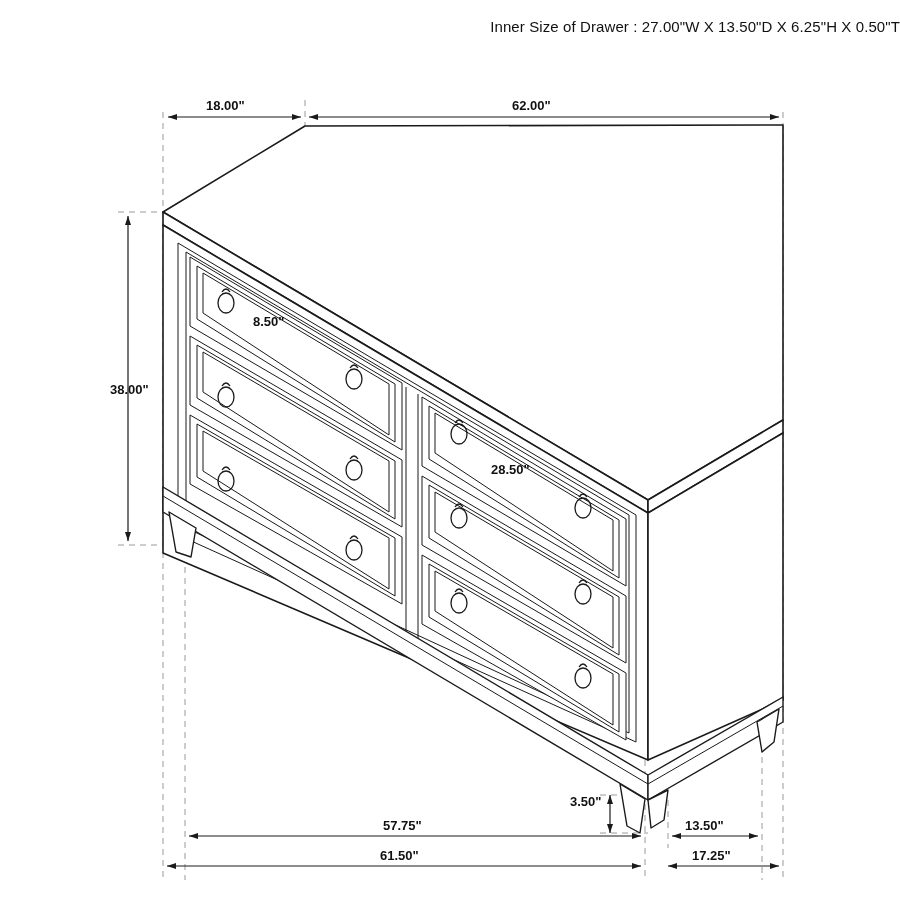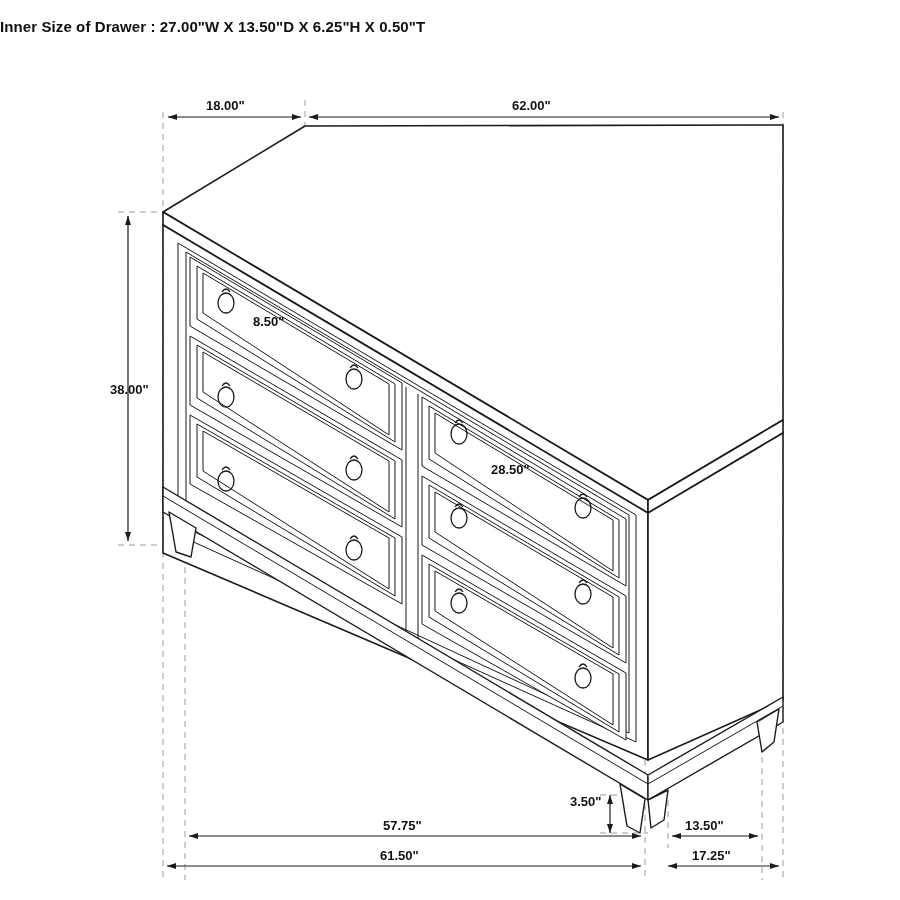--- a/index.html
+++ b/index.html
@@ -18,23 +18,23 @@
   #stage {
     position: relative;
     width: 900px;
     height: 900px;
   }
   .title {
     position: absolute;
     top: 18px;
     left: 0;
     width: 900px;
-    text-align: left;
+    text-align: right;
     font-size: 15px;
-    font-weight: bold;
+    font-weight: normal;
     letter-spacing: 0.1px;
   }
   svg.dwg {
     position: absolute;
     top: 0;
     left: 0;
     width: 900px;
     height: 900px;
   }
   .dim-label {

